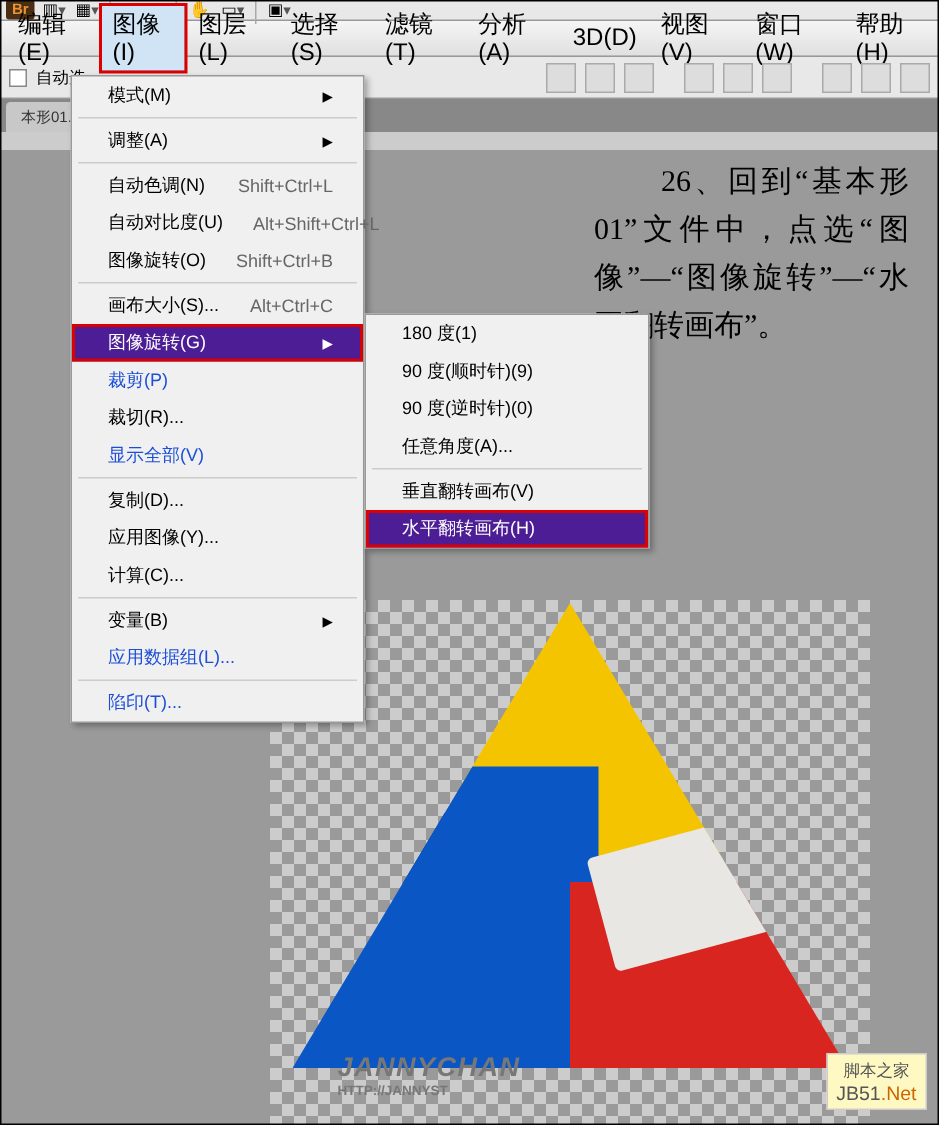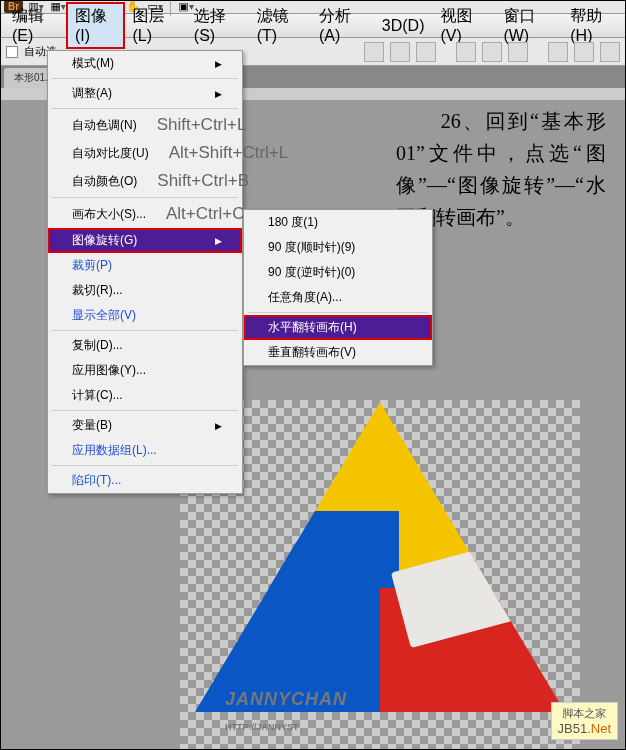--- a/index.html
+++ b/index.html
@@ -30,21 +30,21 @@
 
 
 .dropdown {
   position: absolute; background: #f0f0f0; border: 1px solid #999;
   box-shadow: 2px 2px 4px rgba(0,0,0,0.3); font-size: 12px; min-width: 190px; z-index: 100;
 }
 .dropdown .d-item { padding: 4px 20px 4px 24px; display: flex; justify-content: space-between; align-items: center; gap: 20px; white-space: nowrap; }
 .dropdown .d-item:hover, .dropdown .d-item.hl { background: #4c1d95; color: #fff; }
 .dropdown .d-item.disabled { color: #1d4ed8; }
 .dropdown .d-item.highlight-box { outline: 2px solid #d00; outline-offset: -2px; }
-.dropdown .d-item .sc { color: #666; font-size: 17px; }
+.dropdown .d-item .sc { color: #666; font-size: 12px; }
 .dropdown .d-item .arrow { font-size: 9px; }
 .dropdown .d-sep { height: 1px; background: #ccc; margin: 2px 4px; }
 
 .main-menu { left: 47px; top: 50px; width: 196px; }
 .sub-menu { left: 243px; top: 209px; width: 135px; }
 
 
 .canvas-area { position: absolute; left: 0; top: 100px; width: 626px; height: 650px; background: #9a9a9a; }
 .doc-window { position: absolute; left: 180px; top: 300px; width: 400px; height: 400px; }
 .checker { width: 100%; height: 100%;
@@ -62,21 +62,21 @@
 .tri-fill .b { position: absolute; left: 0; top: 35%; width: 55%; height: 65%; background: #0956c4; }
 .tri-fill .r { position: absolute; left: 50%; top: 60%; width: 50%; height: 40%; background: #d9251f; }
 .tri-fill .w { position: absolute; left: 55%; top: 50%; width: 30%; height: 25%; background: #e8e7e4; border-radius: 4px; transform: rotate(-15deg); }
 .tri-fill .db { position: absolute; left: 20%; top: 45%; width: 25%; height: 40%; background: #042d6e; }
 
 
 .instr { position: absolute; right: 20px; top: 105px; width: 210px; font-size: 20px; line-height: 1.6; color: #000; font-family: SimSun, serif; text-align: justify;}
 
 
 .wm-left { position: absolute; left: 225px; bottom: 18px; color: #777; font-size: 18px; font-weight: bold; letter-spacing: 1px; font-style: italic; }
-.wm-left .sub { font-size: 9px; letter-spacing: 0; font-style: normal; display: block; margin-top: 12px; }
+.wm-left .sub { font-size: 9px; letter-spacing: 0; font-style: normal; display: block; }
 .wm-right { position: absolute; right: 8px; bottom: 10px; background: #fef9c3; border: 1px solid #ccc; padding: 3px 6px; font-size: 13px; }
 .wm-right .b1 { color: #555; }
 .wm-right .b2 { color: #cc6600; }
 
 
 .outer-border { position: absolute; inset: 0; border: 1px solid #000; pointer-events: none; }
 </style>
 </head>
 <body>
 
@@ -162,21 +162,21 @@
   <div class="d-sep"></div>
   <div class="d-item">
     <span>自动色调(N)</span>
       <span class="sc">Shift+Ctrl+L</span>
   </div>
   <div class="d-item">
     <span>自动对比度(U)</span>
       <span class="sc">Alt+Shift+Ctrl+L</span>
   </div>
   <div class="d-item">
-    <span>自动颜色(O)</span>
+    <span>图像旋转(O)</span>
       <span class="sc">Shift+Ctrl+B</span>
   </div>
   <div class="d-sep"></div>
   <div class="d-item">
     <span>画布大小(S)...</span>
       <span class="sc">Alt+Ctrl+C</span>
   </div>
   <div class="d-item hl highlight-box">
     <span>图像旋转(G)</span>
       <span class="arrow">▶</span>
@@ -221,25 +221,25 @@
   <div class="d-item">
       <span>90 度(顺时针)(9)</span>
     </div>
   <div class="d-item">
       <span>90 度(逆时针)(0)</span>
     </div>
   <div class="d-item">
       <span>任意角度(A)...</span>
     </div>
   <div class="d-sep"></div>
+  <div class="d-item">
+      <span>垂直翻转画布(V)</span>
+    </div>
   <div class="d-item hl highlight-box">
       <span>水平翻转画布(H)</span>
-    </div>
-  <div class="d-item">
-      <span>垂直翻转画布(V)</span>
     </div>
 </div>
 
 <div class="instr">　　26、回到“基本形01”文件中，点选“图像”—“图像旋转”—“水平翻转画布”。</div>
 
 <div class="wm-left">
   <span>JANNYCHAN</span>
   <span class="sub">HTTP://JANNYST</span>
 </div>
 <div class="wm-right">

